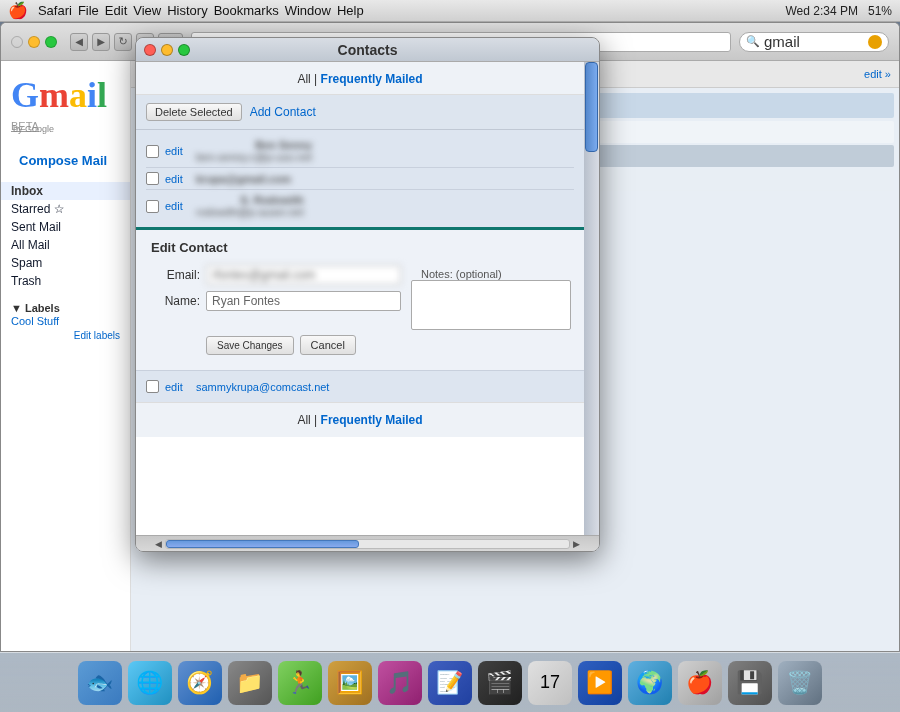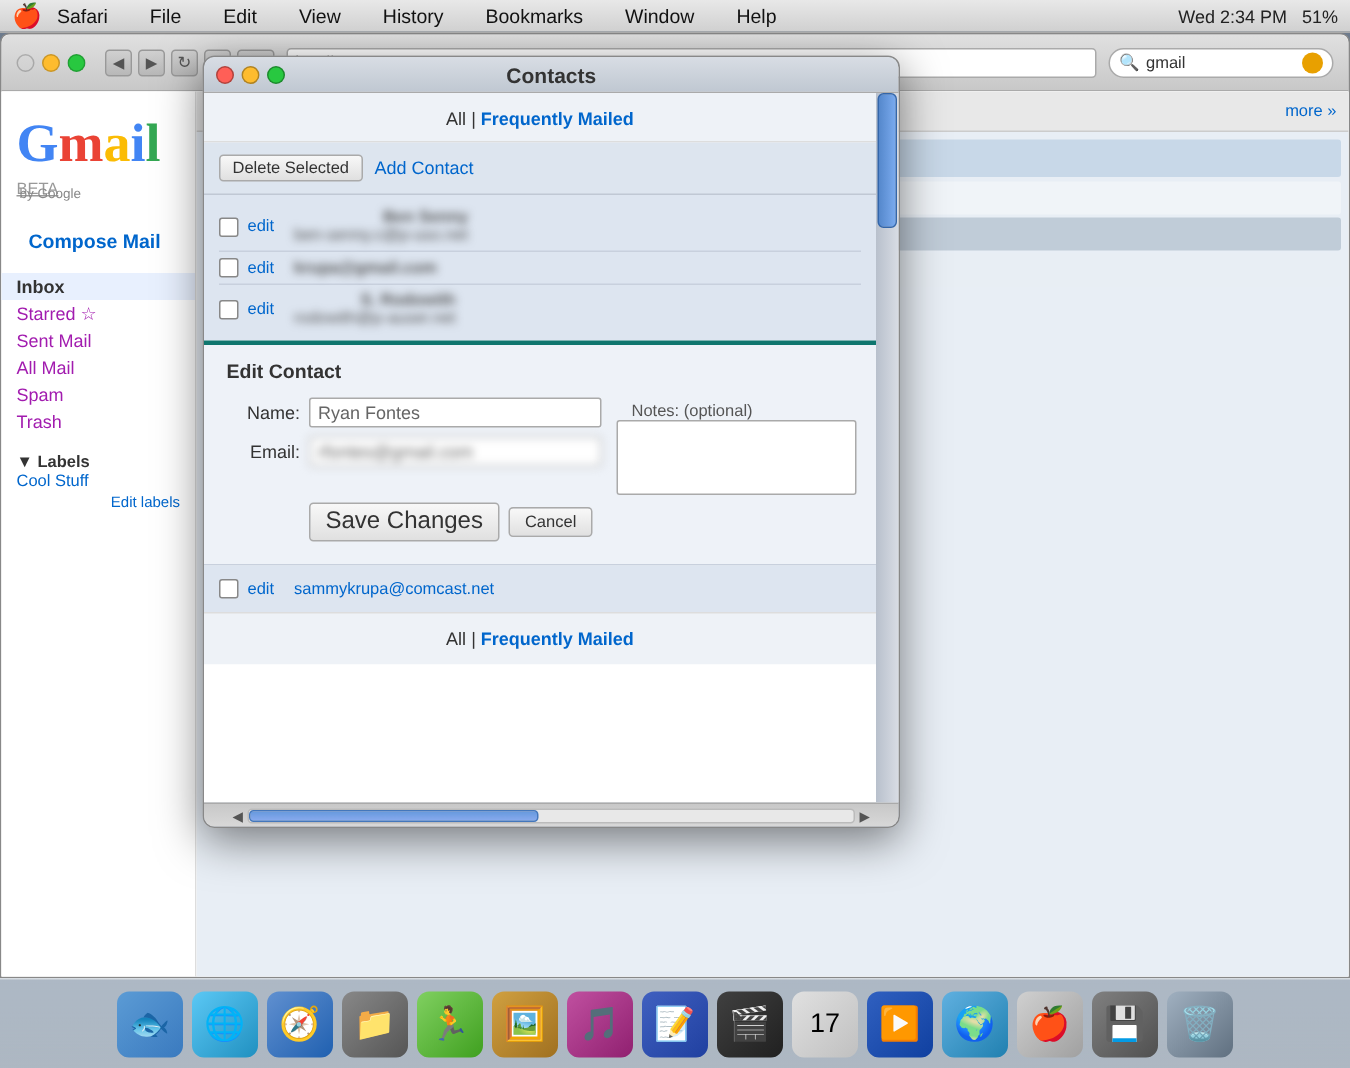--- a/index.html
+++ b/index.html
@@ -27,21 +27,21 @@
       left: 0;
       z-index: 100;
     }
     .menubar-apple {
       font-size: 16px;
       margin-right: 10px;
       color: #333;
     }
     .menubar-items {
       display: flex;
-      gap: 28px;
+      gap: 6px;
       font-size: 13px;
       font-weight: 500;
       color: #111;
     }
     .menubar-items span { cursor: default; }
     .menubar-right {
       margin-left: auto;
       display: flex;
       align-items: center;
       gap: 10px;
@@ -146,21 +146,21 @@
       background: white;
       border: 1px solid #aaa;
       border-radius: 10px;
       padding: 0 6px;
       gap: 4px;
       min-width: 130px;
     }
     .search-input-field {
       border: none;
       outline: none;
-      font-size: 11px;
+      font-size: 15px;
       width: 100px;
       color: #333;
     }
 
     
     .gmail-area {
       position: absolute;
       top: 38px;
       left: 0;
       right: 0;
@@ -198,21 +198,21 @@
       text-align: left;
     }
 
     .sidebar-nav {
       list-style: none;
       margin-top: 5px;
     }
     .sidebar-nav li {
       padding: 2px 10px;
       font-size: 12px;
-      color: #a21caf;
+      color: #0f172a;
       cursor: pointer;
     }
     .sidebar-nav li.active {
       background: #e8f0fe;
       font-weight: bold;
       color: #333;
     }
 
     .labels-section {
       margin-top: 8px;
@@ -483,21 +483,21 @@
       align-items: center;
       gap: 6px;
       margin-top: 5px;
       padding-left: 55px;
     }
     .save-btn {
       padding: 3px 10px;
       background: linear-gradient(to bottom, #f8f8f8, #e0e0e0);
       border: 1px solid #aaa;
       border-radius: 3px;
-      font-size: 16px;
+      font-size: 10px;
       color: #333;
       cursor: pointer;
     }
     .cancel-btn {
       padding: 3px 10px;
       background: linear-gradient(to bottom, #f8f8f8, #e0e0e0);
       border: 1px solid #aaa;
       border-radius: 3px;
       font-size: 11px;
       color: #333;
@@ -679,21 +679,21 @@
       </div>
 
       <div class="gmail-main">
         <div class="toolbar-bar">
           <div class="select-wrapper">
             <select class="apply-label-select">
               <option>Apply label...</option>
             </select>
             <span class="select-arrow">▼</span>
           </div>
-          <span style="margin-left:auto;color:#0066cc;font-size:11px;cursor:pointer;">more »</span>
+          <span style="margin-left:auto;color:#0066cc;font-size:11px;cursor:pointer;">edit »</span>
         </div>
 
         <div style="background:#e8eef5;height:100%;padding:5px;">
           <div style="height:25px;background:#c8d8e8;margin-bottom:3px;border-radius:2px;display:flex;align-items:center;padding:0 8px;font-size:11px;color:#0066cc;">krupa@gmail.com | Contacts | Settings | Help | Sign out</div>
           <div style="height:22px;background:#f0f4f8;margin-bottom:2px;border-radius:2px;"></div>
           <div style="height:22px;background:#c0ccd8;margin-bottom:2px;border-radius:2px;"></div>
           <div style="height:22px;background:#e8eef4;margin-bottom:2px;border-radius:2px;"></div>
         </div>
       </div>
     </div>
@@ -756,26 +756,26 @@
               <span class="contact-email blurred">rodowith@p-auser.net</span>
             </div>
           </div>
         </div>
 
         <div class="edit-contact-section">
           <div class="edit-contact-title">Edit Contact</div>
           <div style="display:flex;">
             <div>
               <div class="edit-form-row">
+                <span class="edit-form-label">Email:</span>
+                <input class="edit-form-input" value="rfontes@gmail.com" style="filter: blur(3px);">
+              </div>
+              <div class="edit-form-row">
                 <span class="edit-form-label">Name:</span>
                 <input class="edit-form-input" value="Ryan Fontes" style="">
-              </div>
-              <div class="edit-form-row">
-                <span class="edit-form-label">Email:</span>
-                <input class="edit-form-input" value="rfontes@gmail.com" style="filter: blur(3px);">
               </div>
             </div>
             <div class="notes-group">
               <span class="notes-label">Notes: (optional)</span>
               <textarea class="edit-notes-area" style=""></textarea>
             </div>
           </div>
           <div class="edit-form-actions">
             <button class="save-btn">Save Changes</button>
             <button class="cancel-btn">Cancel</button>

